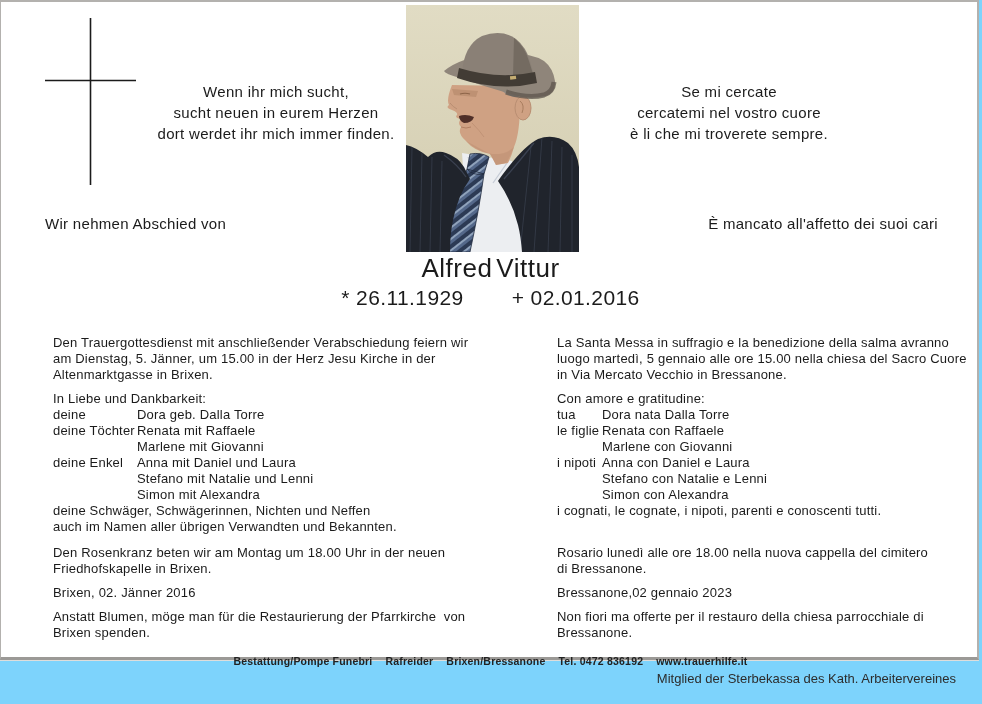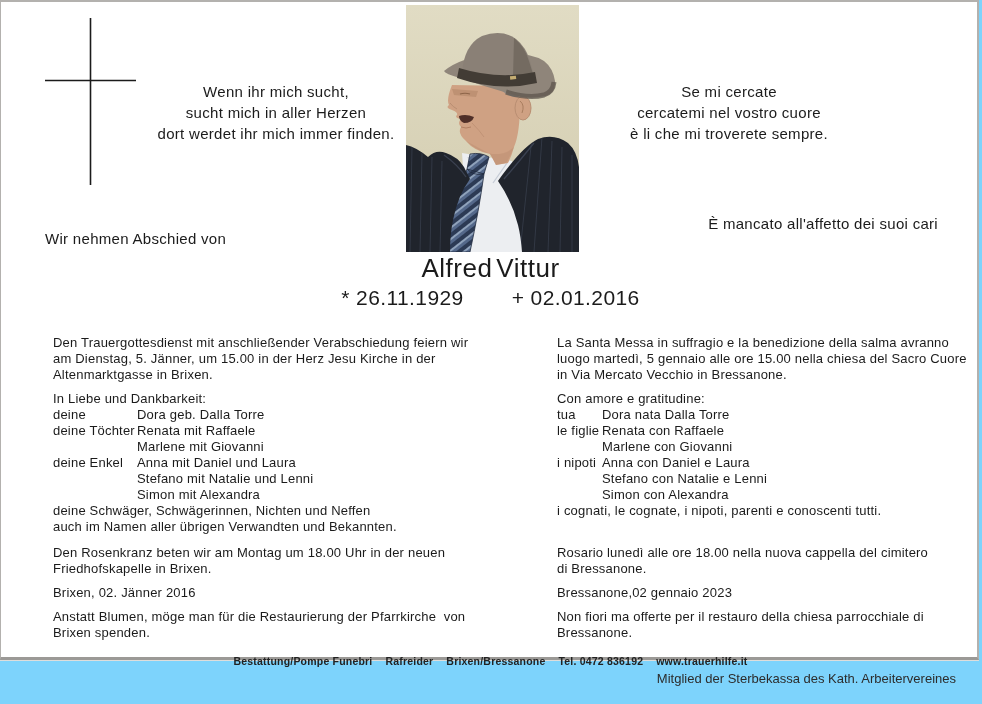--- a/index.html
+++ b/index.html
@@ -6,21 +6,21 @@
   .page{position:relative;width:982px;height:704px;background:#7dd3fc;overflow:hidden;
         font-family:"Liberation Sans","DejaVu Sans",sans-serif;color:#1b1b1b;}
   .card{position:absolute;left:0;top:0;width:979px;height:660px;box-sizing:border-box;
         background:#fff;border:1px solid #b3b1ae;border-top-width:2px;border-right-width:2px;
         border-bottom:3px solid #9b9996;box-shadow:0 1px 0 #dedddb;}
   .cross{position:absolute;left:40px;top:12px;}
   .verse{position:absolute;text-align:center;font-size:15px;line-height:21px;letter-spacing:.3px;}
   .verse-de{left:130px;top:79px;width:290px;}
   .verse-it{left:583px;top:79px;width:290px;}
   .farewell{position:absolute;font-size:15px;letter-spacing:.3px;white-space:pre;}
-  .farewell-de{left:44px;top:228px;}
+  .farewell-de{left:44px;top:213px;}
   .farewell-it{right:39px;top:213px;}
   .photo{position:absolute;left:405px;top:3px;width:173px;height:247px;}
   .photo svg{display:block;width:173px;height:247px;}
   .name-row{position:absolute;left:0;top:251px;width:979px;display:flex;justify-content:center;
             gap:4px;font-size:26px;line-height:30px;letter-spacing:.5px;}
   .dates-row{position:absolute;left:0;top:284px;width:979px;display:flex;justify-content:center;
              gap:48px;font-size:21px;line-height:24px;letter-spacing:.4px;white-space:pre;}
   .col{position:absolute;top:333px;font-size:13px;line-height:16px;letter-spacing:.2px;margin-left:8px;}
   .col-left{left:44px;width:440px;}
   .col-right{left:548px;width:415px;}
@@ -43,21 +43,21 @@
 <div class="page">
   <div class="card">
 
     <svg class="cross" width="100" height="180" viewBox="0 0 100 180">
       <line x1="49.5" y1="4" x2="49.5" y2="171" stroke="#1b1b1b" stroke-width="1.6"></line>
       <line x1="4" y1="66.5" x2="95" y2="66.5" stroke="#1b1b1b" stroke-width="1.6"></line>
     </svg>
 
     <div class="verse verse-de">
       <div class="line">Wenn ihr mich sucht,</div>
-      <div class="line">sucht mich in aller Herzen</div>
+      <div class="line">sucht neuen in eurem Herzen</div>
       <div class="line">dort werdet ihr mich immer finden.</div>
     </div>
 
     <div class="verse verse-it">
       <div class="line">Se mi cercate</div>
       <div class="line">cercatemi nel vostro cuore</div>
       <div class="line">è li che mi troverete sempre.</div>
     </div>
 
     <div class="farewell farewell-de">Wir nehmen Abschied von</div>

